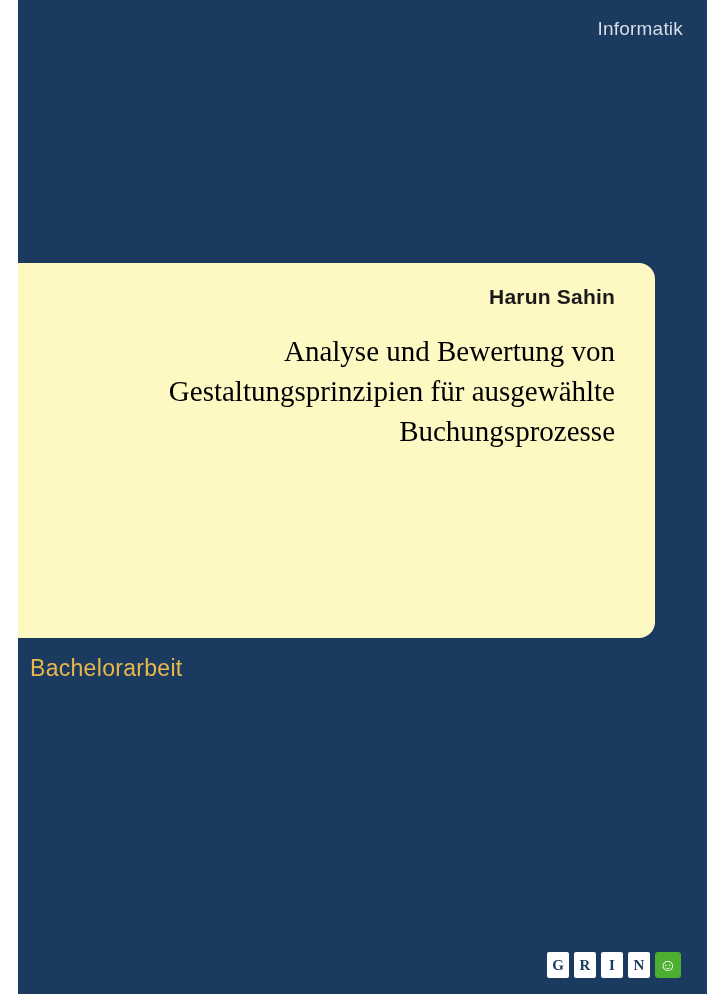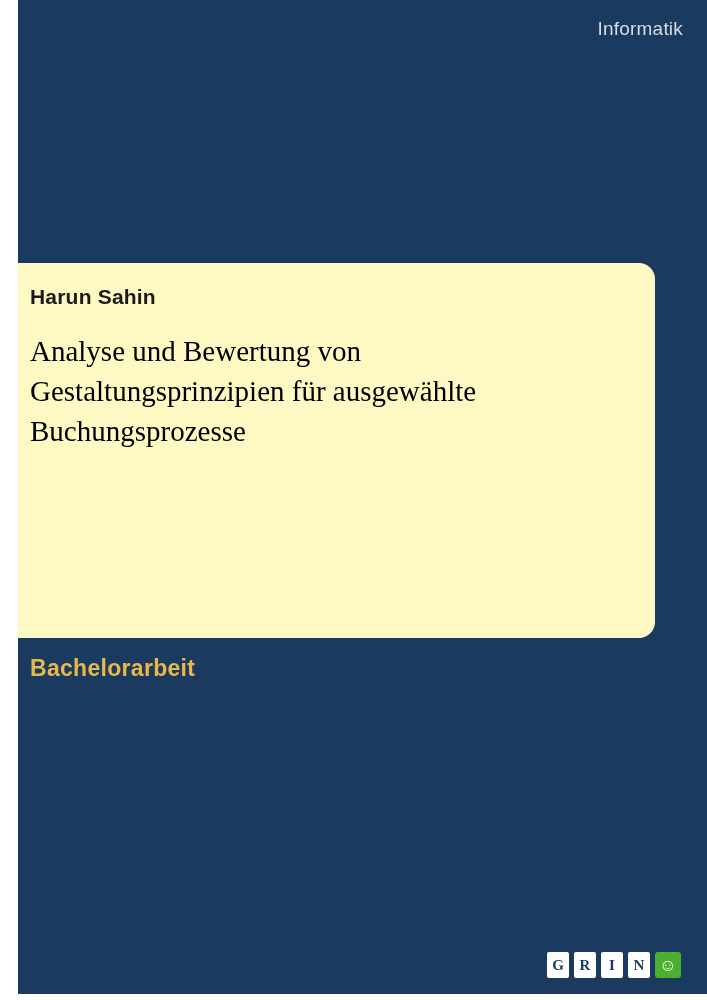--- a/index.html
+++ b/index.html
@@ -14,20 +14,21 @@
     overflow: hidden;
   }
 
   .cover {
     position: relative;
     width: 707px;
     height: 1000px;
     background: #1b3a5f;
     box-sizing: border-box;
     overflow: hidden;
+    text-align: right;
   }
 
   
   .cover::before {
     content: "";
     position: absolute;
     left: 0;
     top: 0;
     width: 18px;
     height: 1000px;
@@ -84,21 +85,21 @@
     margin: 0;
     font-weight: normal;
   }
 
   .doctype {
     position: absolute;
     left: 30px;
     top: 655px;
     color: #e8b84b;
     font-size: 23px;
-    font-weight: bold;
+    font-weight: normal;
     letter-spacing: 0.3px;
     z-index: 4;
   }
 
   .grin-logo {
     position: absolute;
     right: 26px;
     bottom: 22px;
     display: flex;
     align-items: center;

